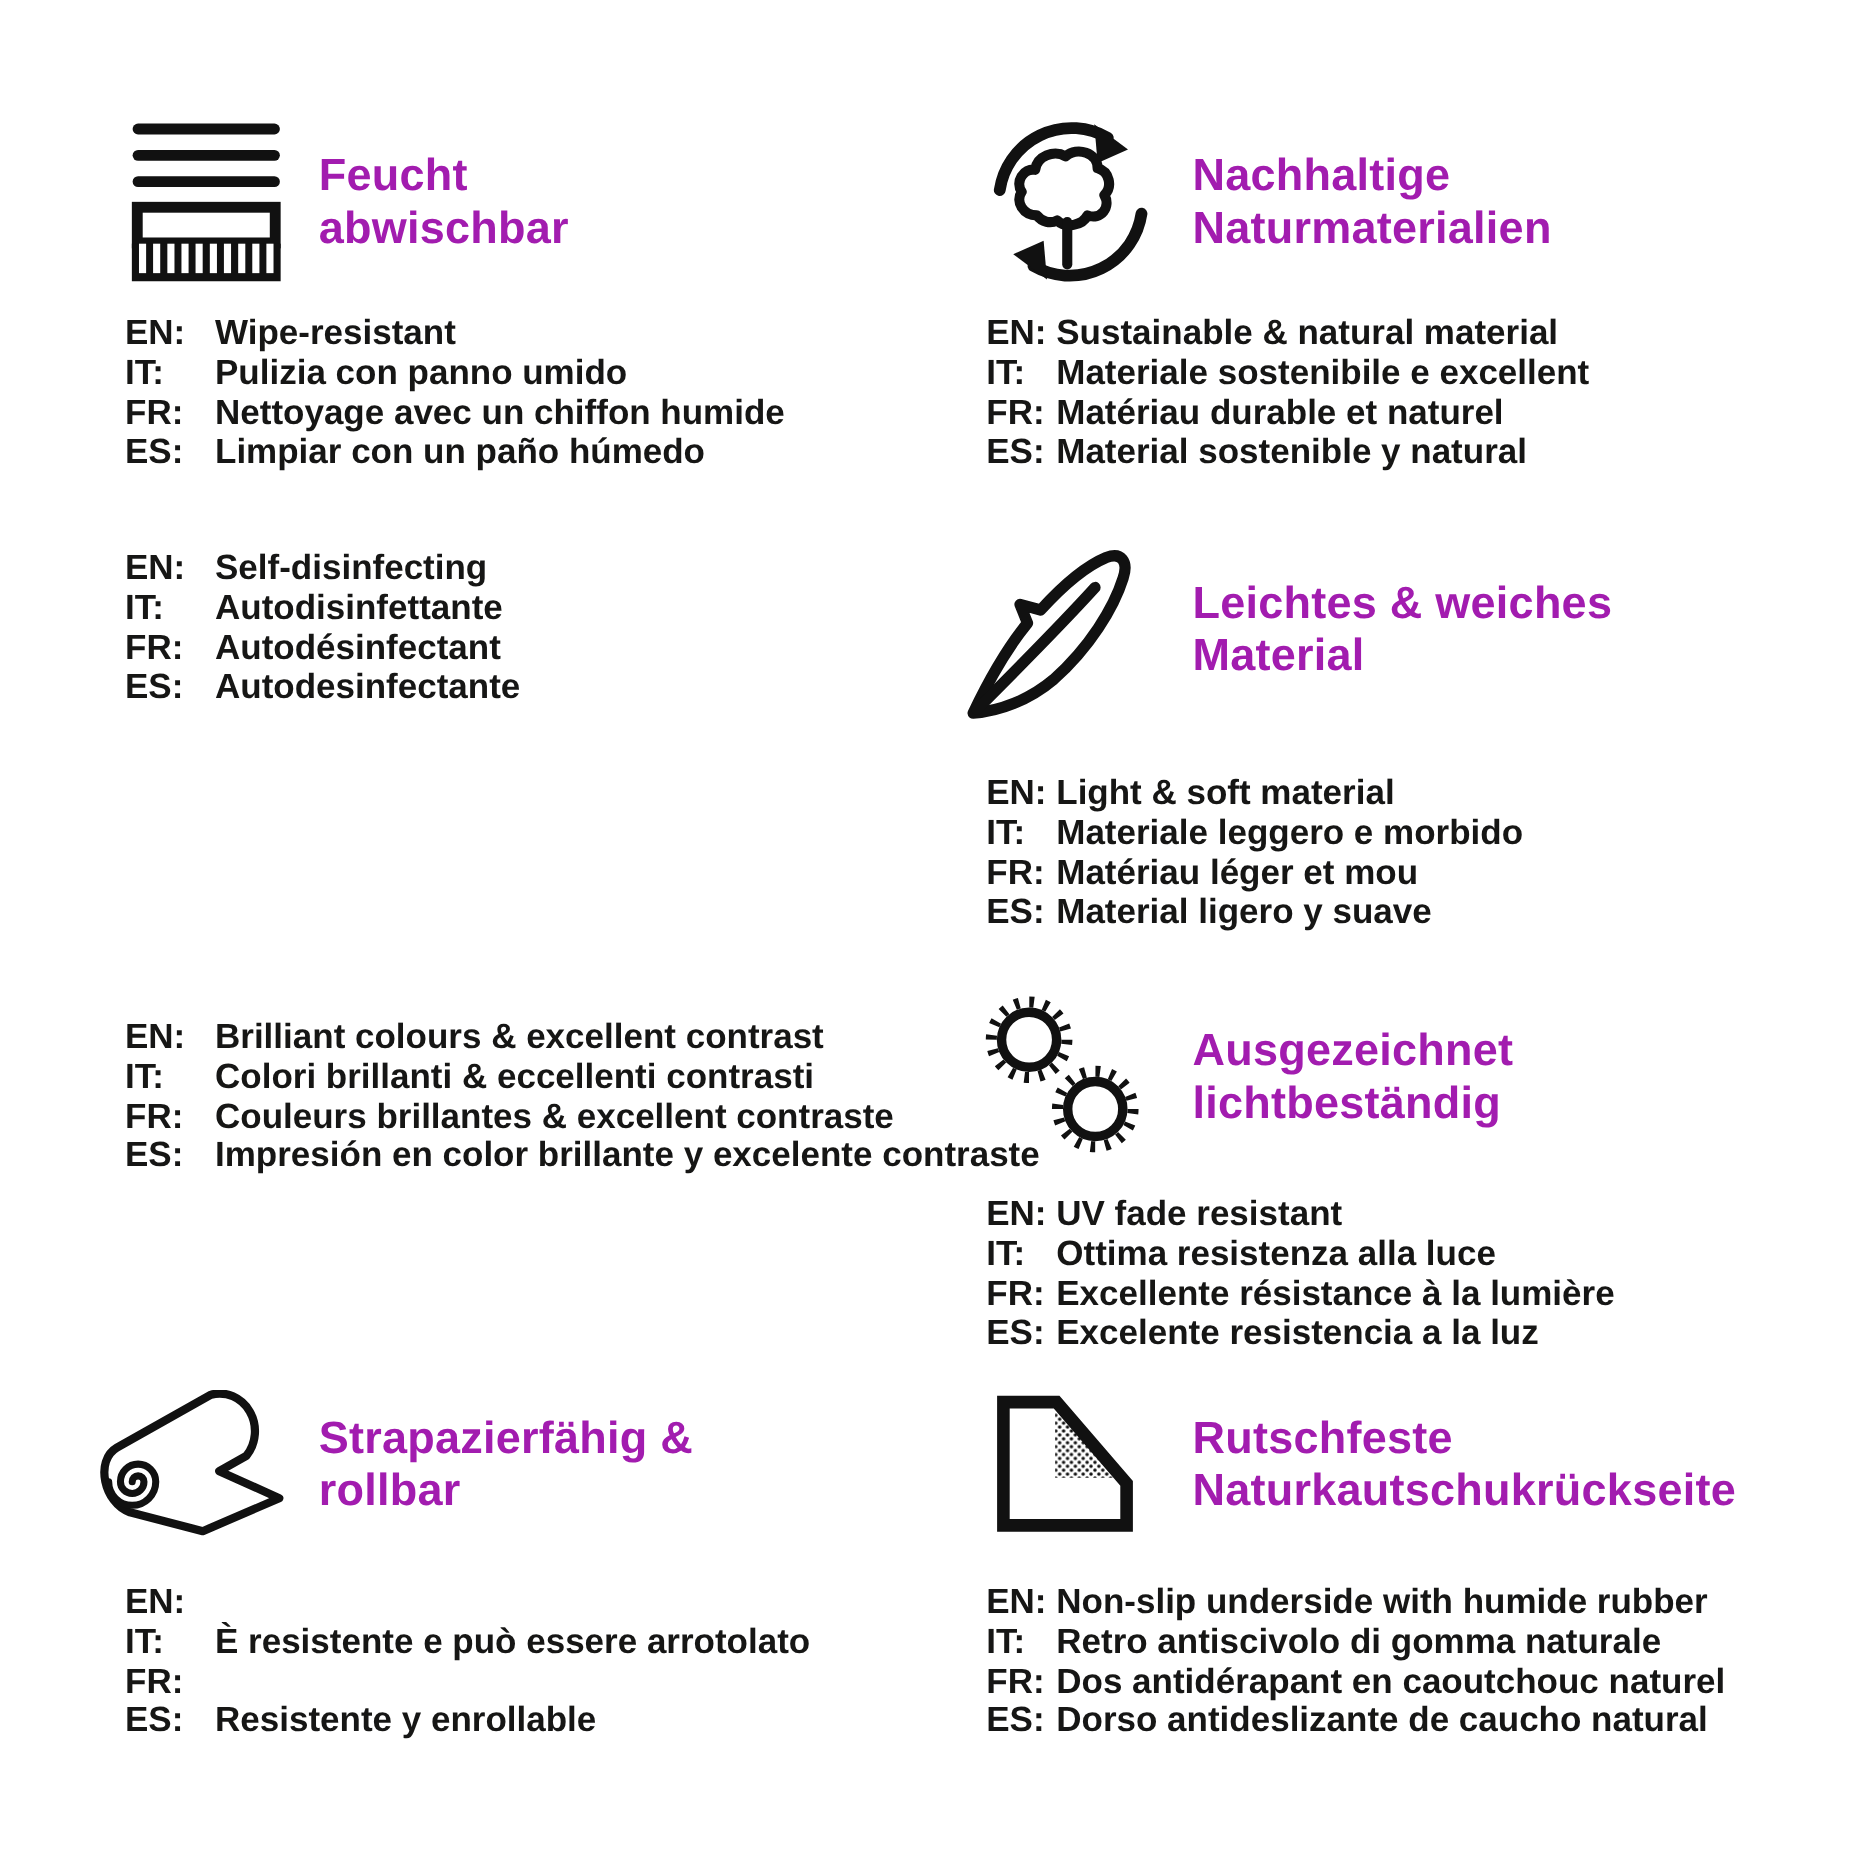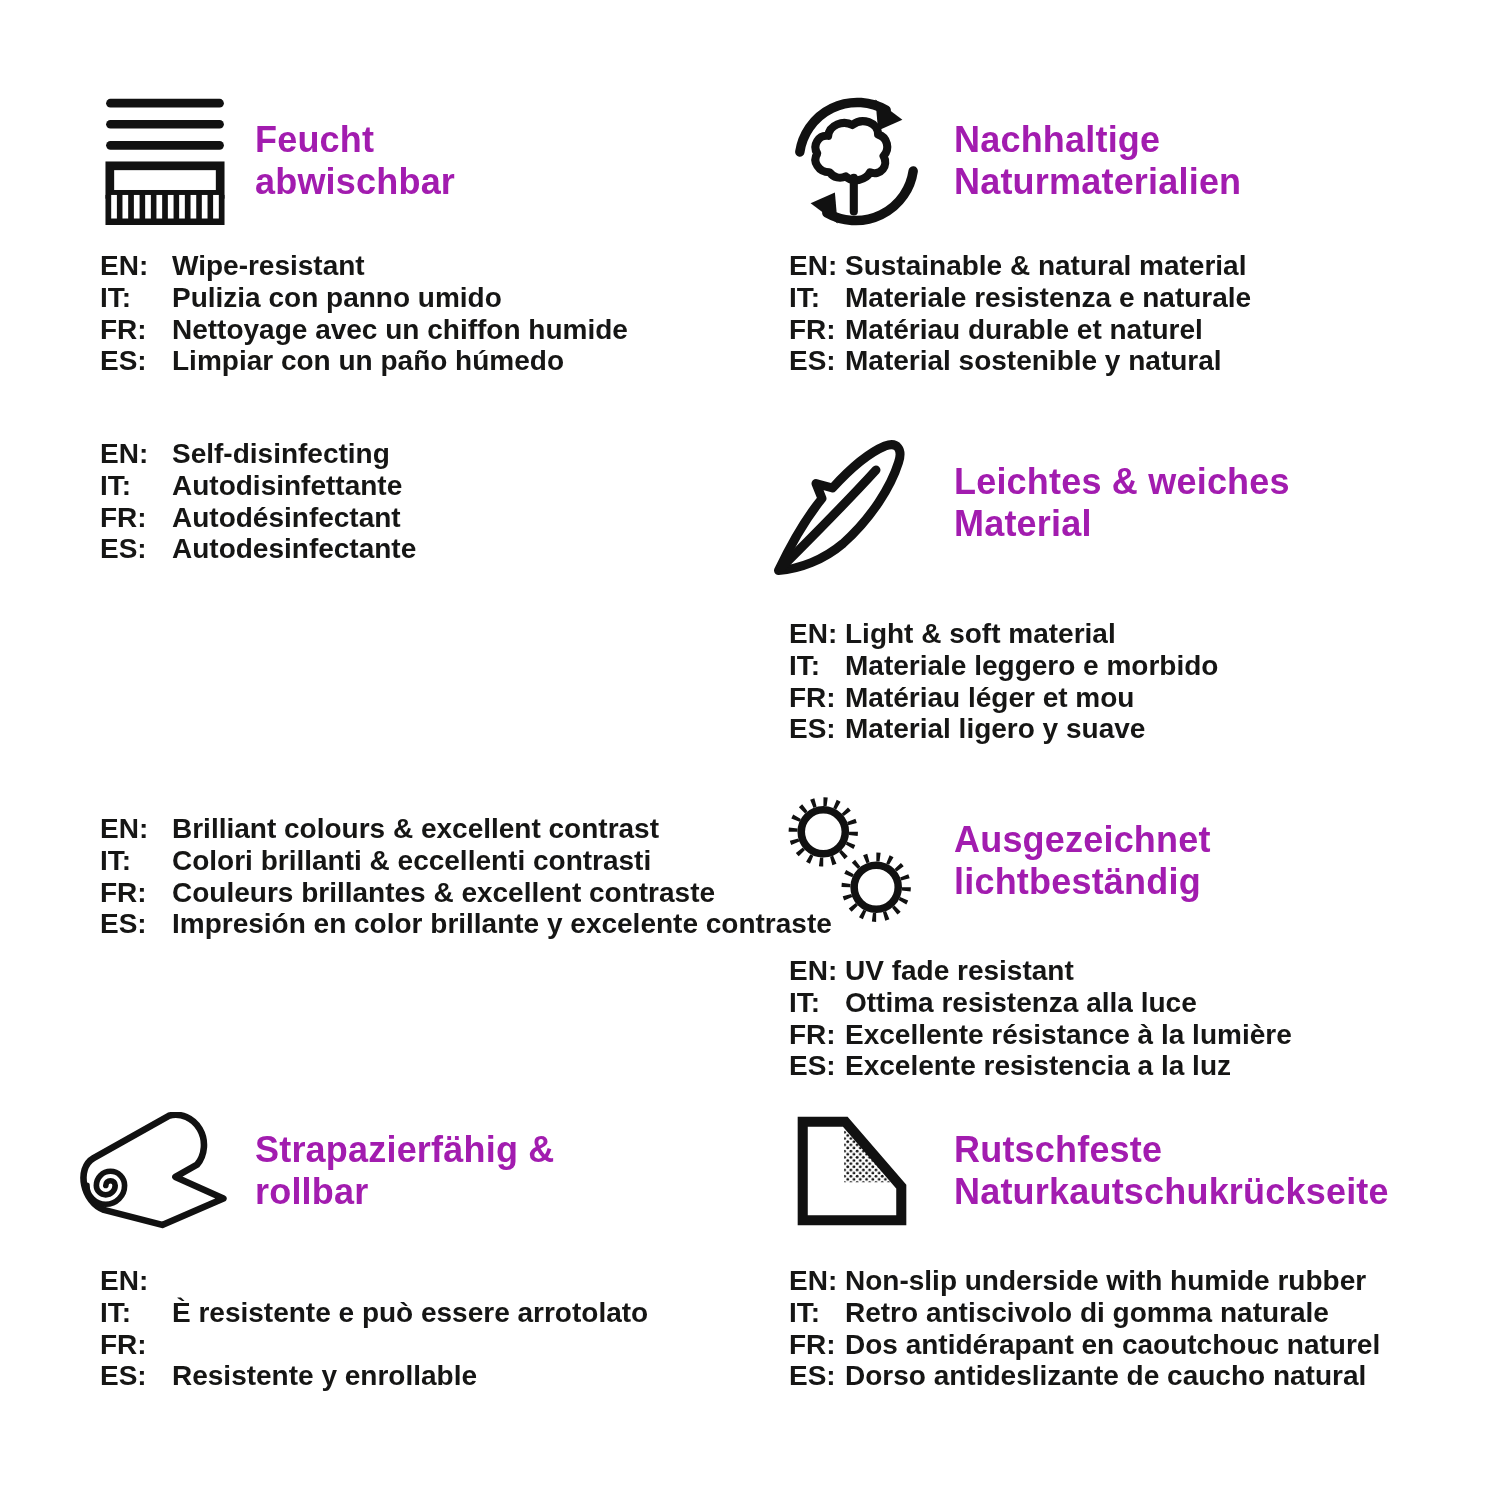--- a/index.html
+++ b/index.html
@@ -101,21 +101,21 @@
     <h2 class="title">Nachhaltige
 Naturmaterialien</h2>
   </div>
   <div class="trans">
     <div class="trow">
         <span class="tl">EN:</span>
         <span class="tv">Sustainable &amp; natural material</span>
       </div>
     <div class="trow">
         <span class="tl">IT:</span>
-        <span class="tv">Materiale resistenza e naturale</span>
+        <span class="tv">Materiale sostenibile e excellent</span>
       </div>
     <div class="trow">
         <span class="tl">FR:</span>
         <span class="tv">Matériau durable et naturel</span>
       </div>
     <div class="trow">
         <span class="tl">ES:</span>
         <span class="tv">Material sostenible y natural</span>
       </div>
   </div>

